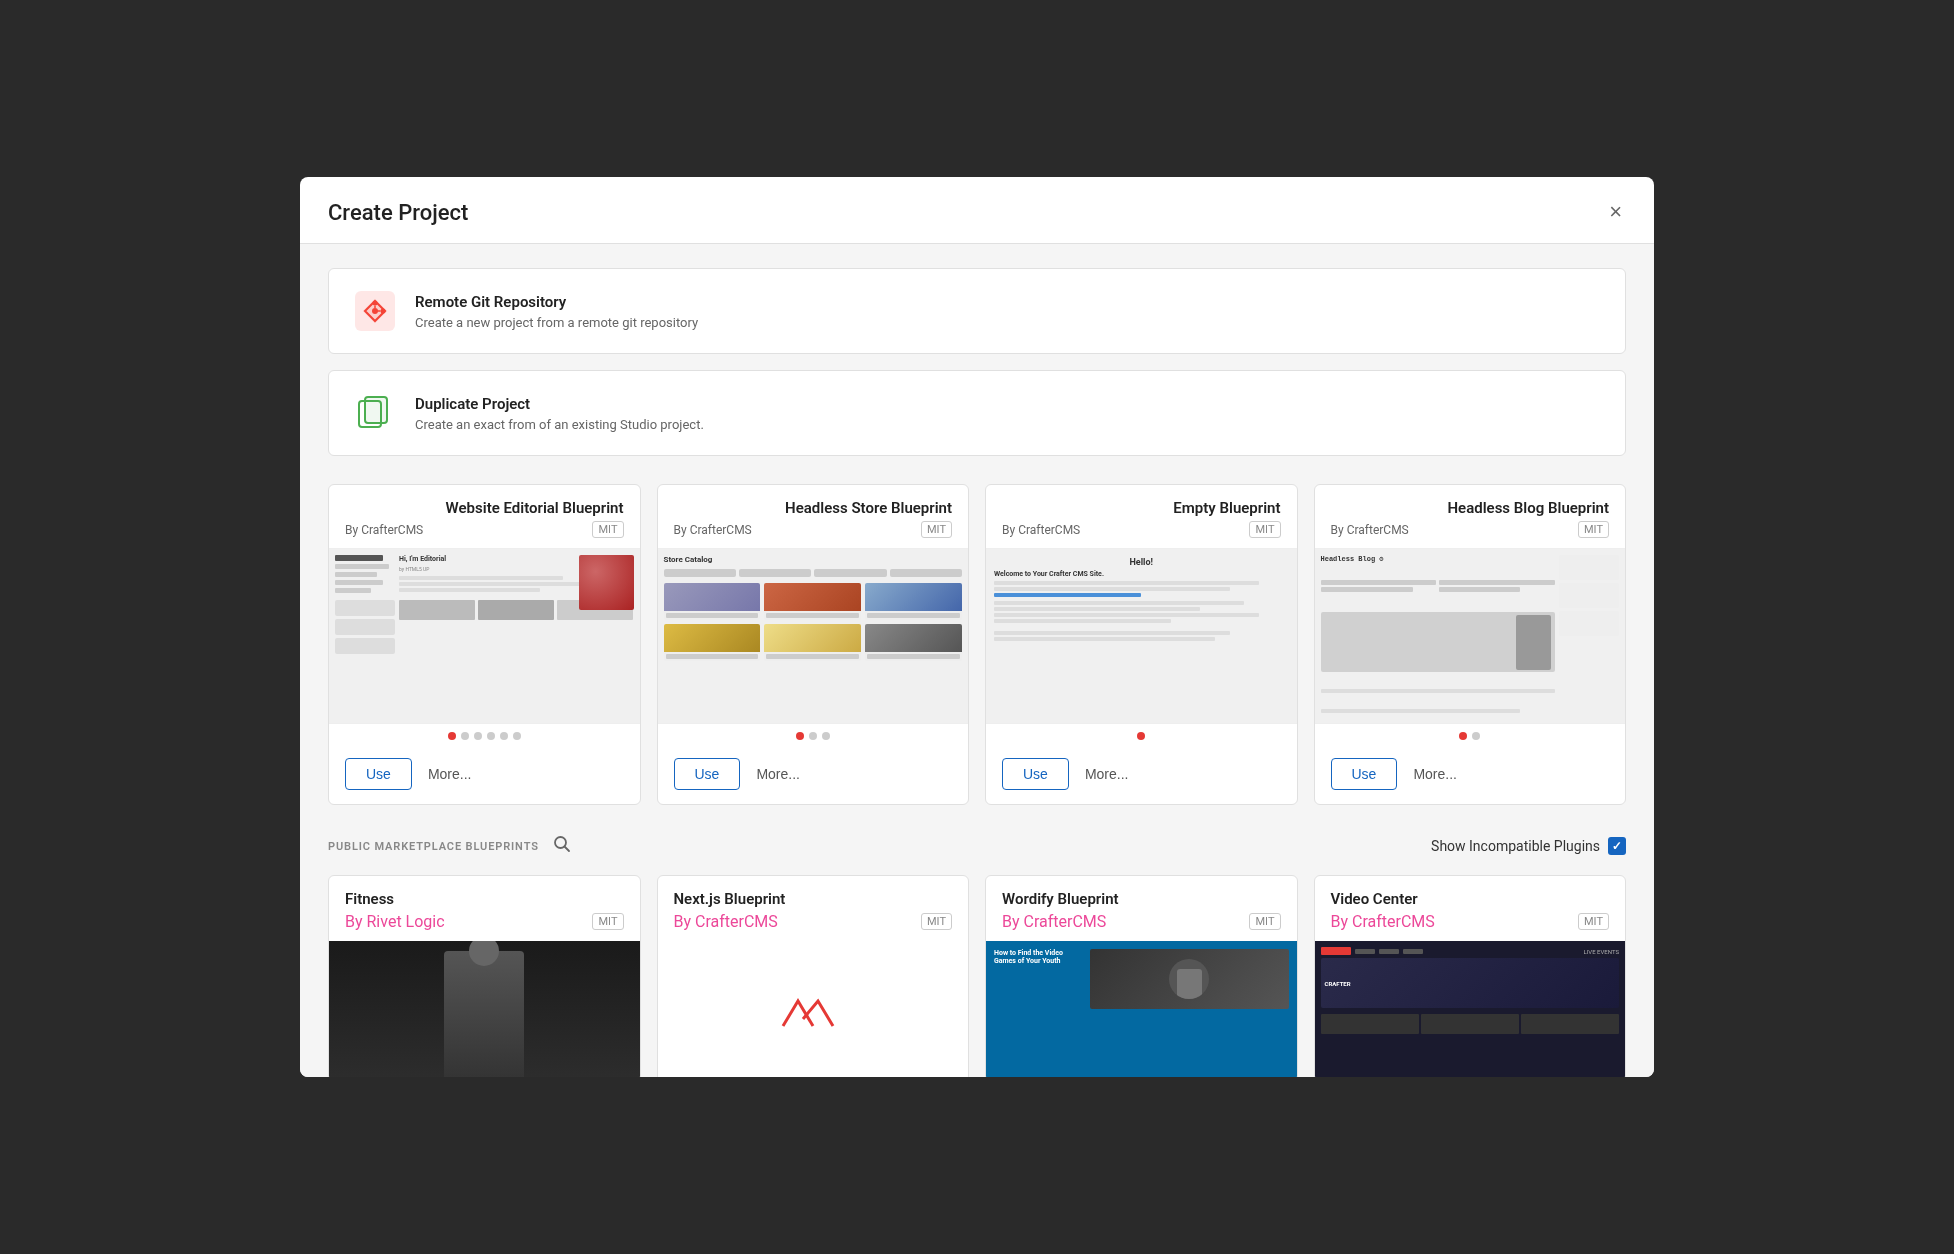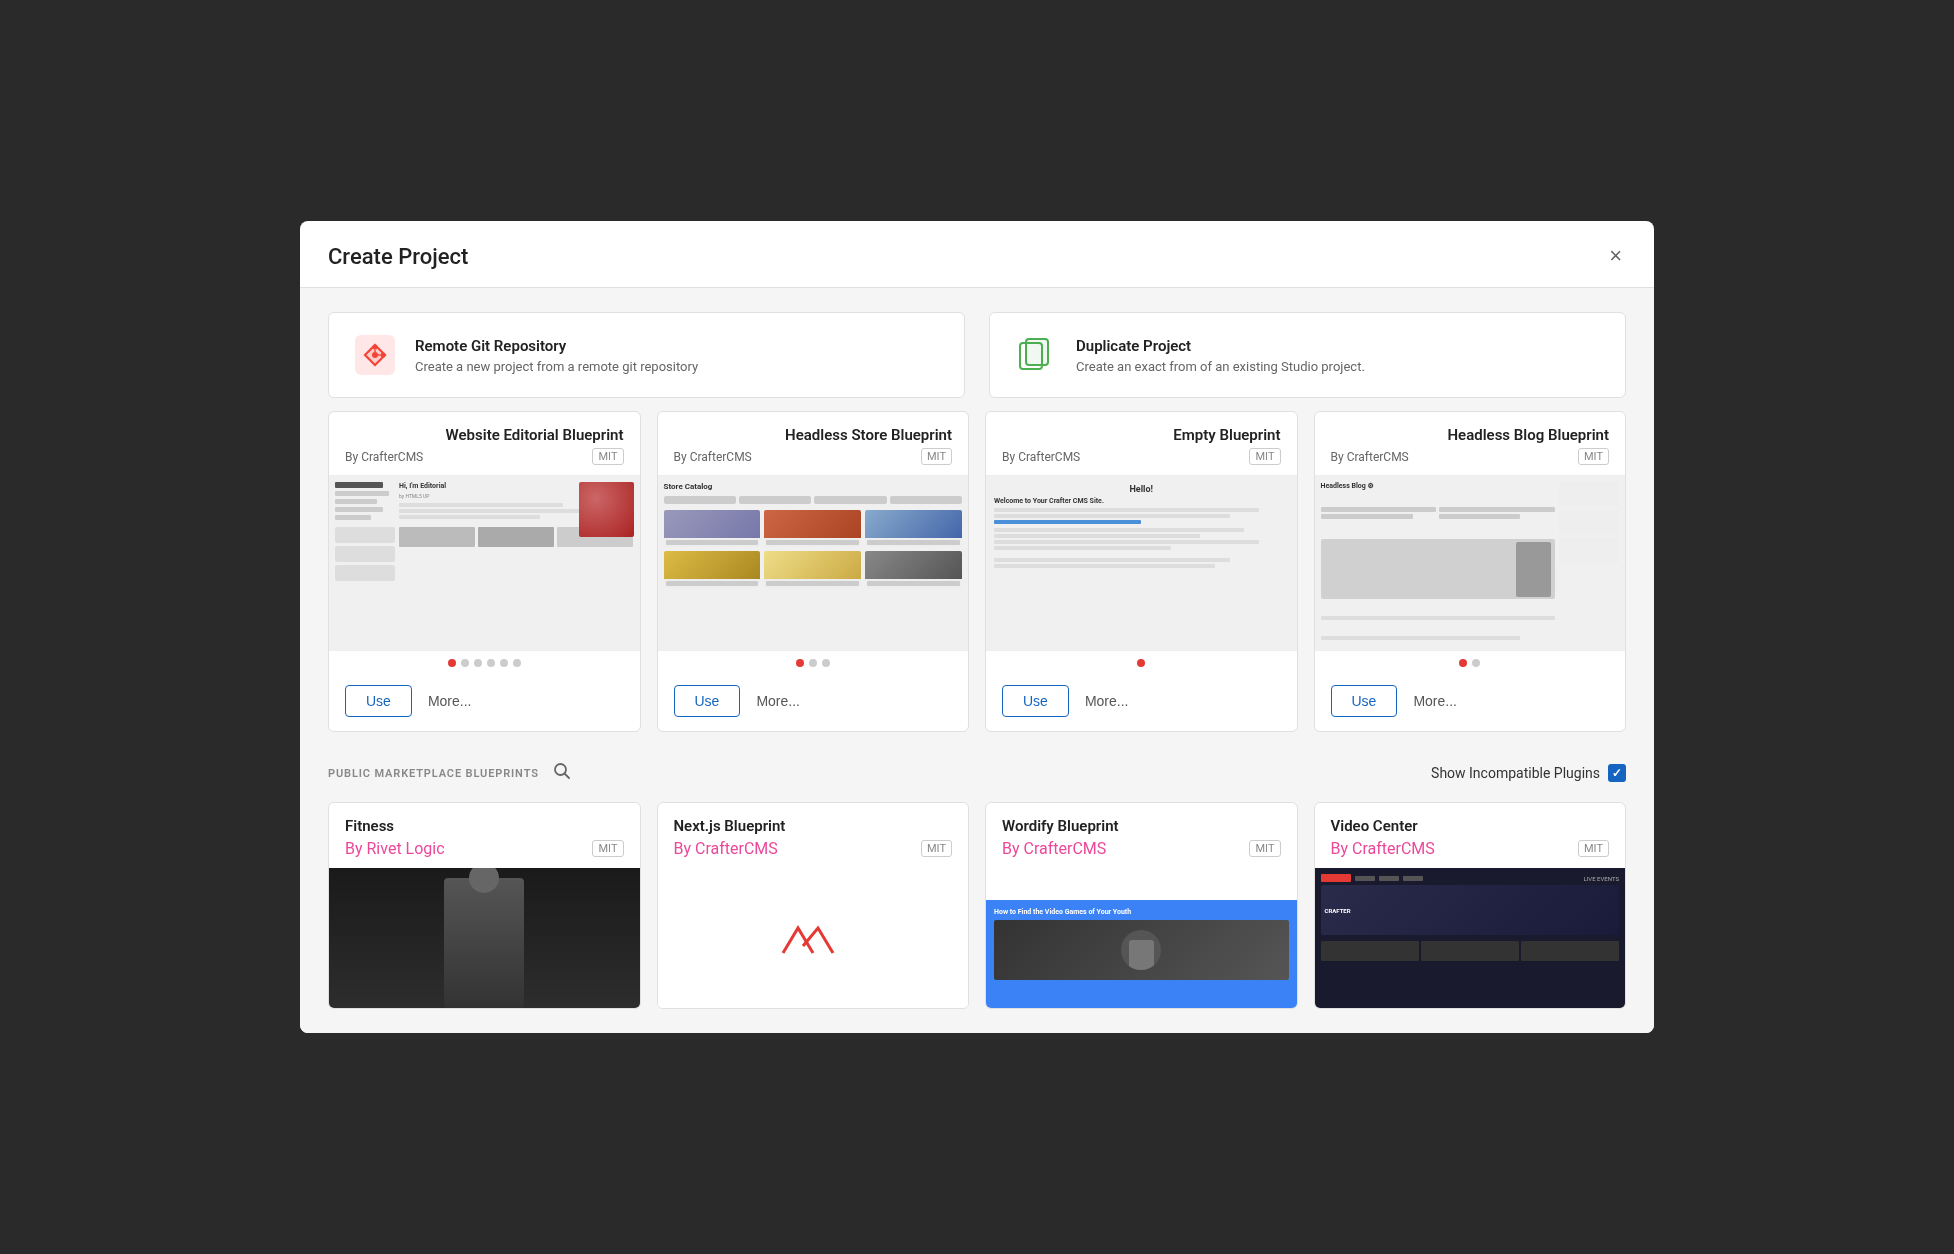--- a/index.html
+++ b/index.html
@@ -53,23 +53,23 @@
     }
     .modal-body {
       flex: 1;
       overflow-y: auto;
       padding: 24px 28px;
       background: #f5f5f5;
     }
     
     .special-options {
       display: grid;
-      grid-template-columns: 1fr 1fr;
-      gap: 24px;
-      margin-bottom: 13px;
+      grid-template-columns: 1fr;
+      gap: 16px;
+      margin-bottom: 28px;
     }
     .special-card {
       background: #fff;
       border: 1px solid #e0e0e0;
       border-radius: 6px;
       padding: 20px 24px;
       display: flex;
       align-items: center;
       gap: 18px;
       cursor: pointer;
@@ -298,21 +298,21 @@
     .store-filter-row { display: flex; gap: 3px; margin-bottom: 6px; }
     .store-filter { height: 6px; background: #ccc; border-radius: 2px; flex: 1; }
     .store-grid { display: grid; grid-template-columns: repeat(3, 1fr); gap: 4px; }
     .store-item { background: #eee; border-radius: 2px; }
     .store-item-img { height: 28px; background: #bbb; border-radius: 2px 2px 0 0; }
     .store-item-label { height: 5px; background: #ccc; margin: 2px; border-radius: 1px; }
 
     .empty-mock { padding: 8px; }
 
     .blog-mock { display: grid; grid-template-columns: 1fr 60px; gap: 4px; padding: 6px; font-size: 5px; height: 100%; }
-    .blog-main { display: flex; flex-direction: column; gap: 14px; }
+    .blog-main { display: flex; flex-direction: column; gap: 14px; font-family: Liberation Mono, monospace; }
     .blog-sidebar { display: flex; flex-direction: column; gap: 3px; }
 
     
     .fitness-mock {
       width: 100%;
       height: 100%;
       background: linear-gradient(to bottom, #1a1a1a, #2d2d2d);
       display: flex;
       align-items: center;
       justify-content: center;
@@ -663,21 +663,21 @@
 
         <div class="mp-card">
           <div class="mp-card-header">
             <div class="mp-card-title">Wordify Blueprint</div>
             <div class="mp-card-meta">
               <span class="mp-card-author">By CrafterCMS</span>
               <span class="mit-badge">MIT</span>
             </div>
           </div>
           <div class="mp-preview">
-            <div style="width:100%;height:100%;background:#3b82f6;padding:8px;display:flex;flex-direction:column;gap:4px;margin-top:32px;">
+            <div style="width:100%;height:100%;background:#0369a1;padding:8px;display:flex;flex-direction:row;gap:4px;">
               <div style="font-size:7px;color:#fff;font-weight:bold;">How to Find the Video Games of Your Youth</div>
               <div style="width:100%;height:60px;background:linear-gradient(135deg,#333,#555);border-radius:2px;display:flex;align-items:center;justify-content:center;">
                 <div style="width:40px;height:40px;border-radius:50%;background:#555;overflow:hidden;display:flex;align-items:flex-end;justify-content:center;">
                   <div style="width:25px;height:30px;background:#777;border-radius:3px 3px 0 0;"></div>
                 </div>
               </div>
             </div>
           </div>
         </div>
 

